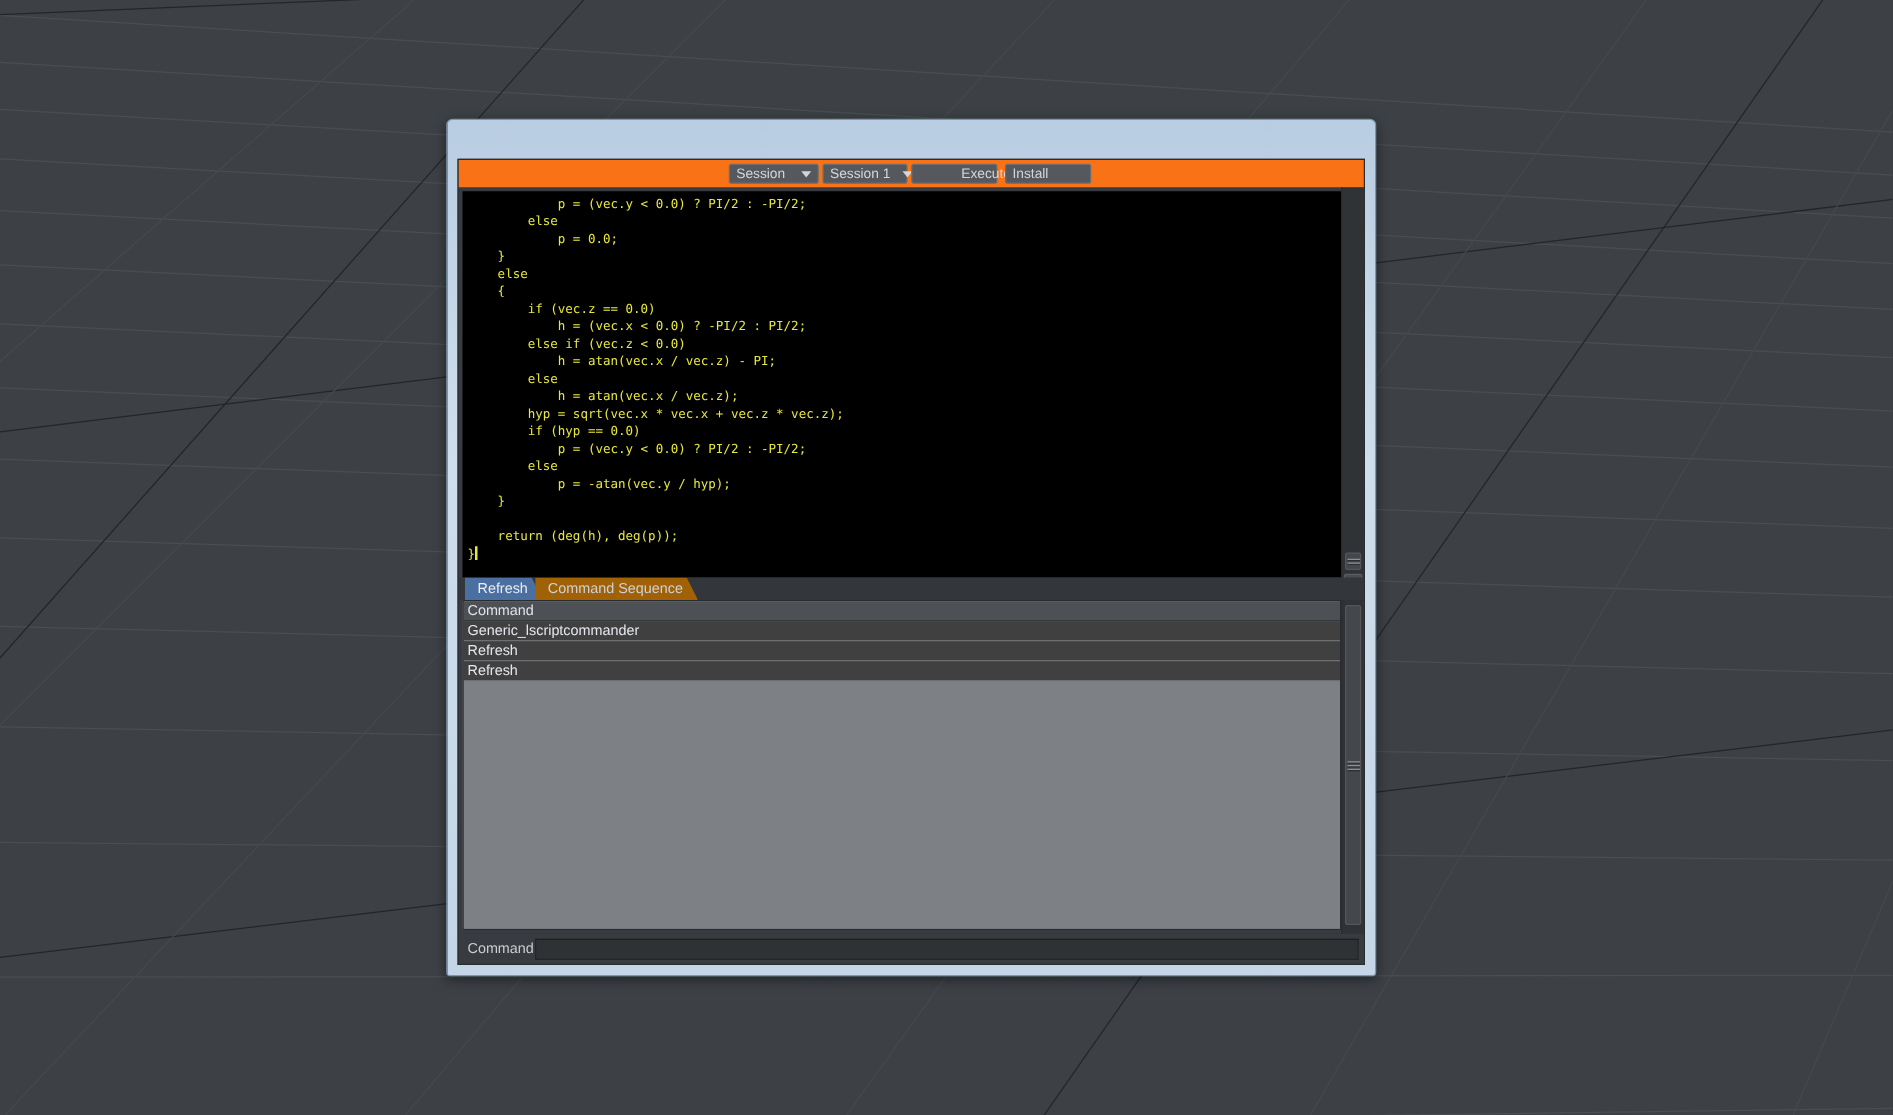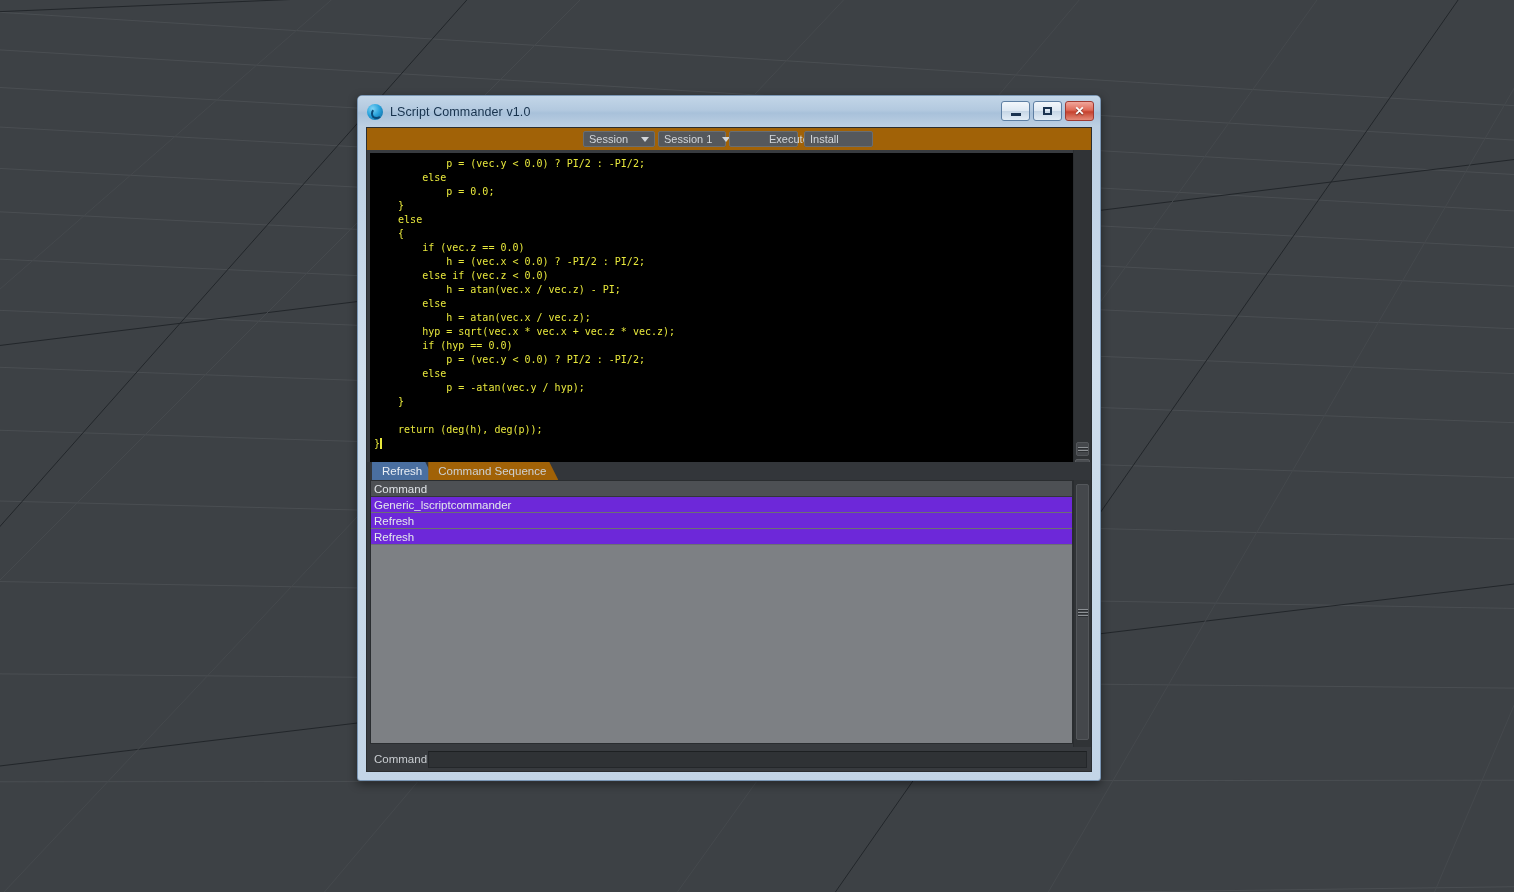--- a/index.html
+++ b/index.html
@@ -87,21 +87,21 @@
     left: 8px; top: 31px; right: 8px; bottom: 8px;
     background: #383b3f;
     border: 1px solid #2a2d30;
     box-sizing: border-box;
     display: flex; flex-direction: column;
   }
 
   
   #toolbar {
     height: 22px;
-    background: #a16207;
+    background: #f97316;
     display: flex; align-items: center; justify-content: flex-end;
     padding-right: 218px;
     gap: 3px;
     flex: none;
   }
   .tb-item {
     height: 16px;
     background: #55585c;
     border: 1px solid #6a6e72;
     border-radius: 2px;
@@ -237,21 +237,21 @@
     border-bottom: 1px solid #33363a;
     flex: none;
   }
   .list-row {
     height: 15px;
     color: #e4e8ec;
     font-size: 11.5px;
     display: flex; align-items: center;
     padding-left: 3px;
     border-bottom: 1px solid #6c6f73;
-    background: #6d28d9;
+    background: #404040;
     flex: none;
   }
   #list-filler { flex: 1; background: #7d8084; }
 
   
   #command-bar {
     height: 24px;
     background: #383b3f;
     display: flex; align-items: center;
     padding: 0 4px;
@@ -312,35 +312,20 @@
     </g>
     <g stroke="#22262a" stroke-width="1" fill="none">
       <line x1="760" y1="1000" x2="1500" y2="-60"></line>
       <line x1="-420" y1="1000" x2="520" y2="-60"></line>
     </g>
   </svg>
 </div>
 
 <div id="app-window">
 
-  <div id="title-bar">
-    <div id="win-icon"></div>
-    <div id="win-title">LScript Commander v1.0</div>
-    <div id="win-buttons">
-      <div class="win-btn" id="btn-min">
-        <span class="glyph"></span>
-      </div>
-      <div class="win-btn" id="btn-max">
-        <span class="glyph"></span>
-      </div>
-      <div class="win-btn" id="btn-close">
-        <span class="glyph">✕</span>
-      </div>
-    </div>
-  </div>
 
   <div id="client">
 
     <div id="toolbar">
       <div class="tb-item tb-select" id="sel-session">
         <span>Session</span>
         <span class="caret"></span>
       </div>
       <div class="tb-item tb-select" id="sel-session1">
         <span>Session 1</span>

